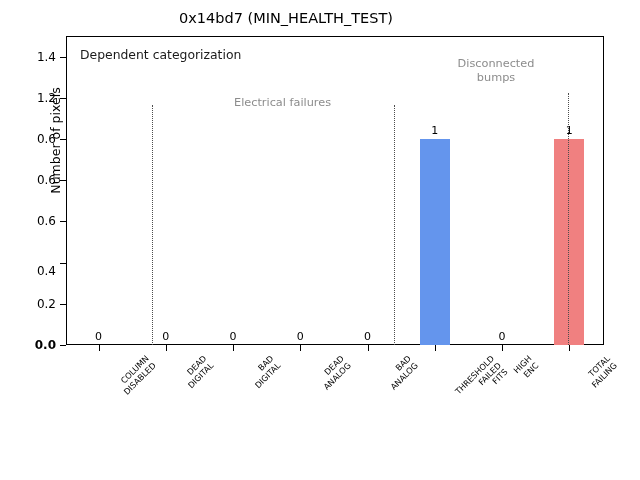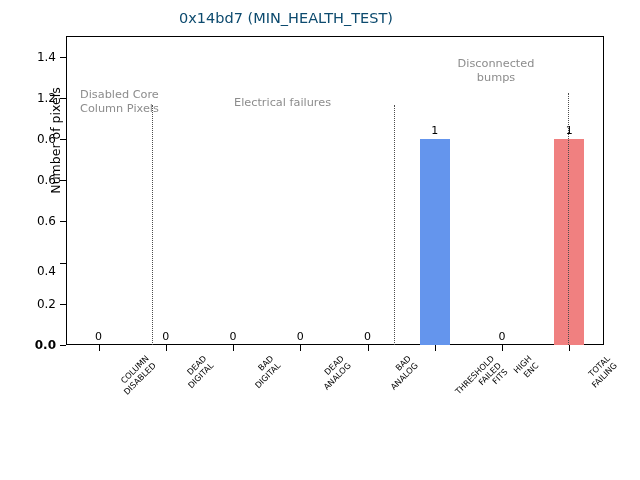--- a/index.html
+++ b/index.html
@@ -25,21 +25,21 @@
   }
 
   
   #chart-title {
     position: absolute;
     left: 0;
     top: 10px;
     width: 572px;
     text-align: center;
     font-size: 14.5px;
-    color: #0c4a6e;
+    color: #000000;
     letter-spacing: 0px;
   }
 
   
   #plot-area {
     position: absolute;
     left: 66px;
     top: 36px;
     width: 538px;
     height: 309px;
@@ -226,19 +226,18 @@
 
   <div class="xtl" style="left:103px;">COLUMN<br>DISABLED</div>
   <div class="xtl" style="left:170px;">DEAD<br>DIGITAL</div>
   <div class="xtl" style="left:237px;">BAD<br>DIGITAL</div>
   <div class="xtl" style="left:305px;">DEAD<br>ANALOG</div>
   <div class="xtl" style="left:372px;">BAD<br>ANALOG</div>
   <div class="xtl" style="left:439px;">THRESHOLD<br>FAILED<br>FITS</div>
   <div class="xtl" style="left:506px;">HIGH<br>ENC</div>
   <div class="xtl" style="left:574px;">TOTAL<br>FAILING</div>
 
-  <div class="ann-grey" style="left:80px; top:88px;">Disabled Core
-Column Pixels</div>
+  <div class="ann-dark" style="left:80px; top:47px;">Dependent categorization</div>
   <div class="ann-grey" style="left:234px; top:96px;">Electrical failures</div>
   <div class="ann-grey center" style="left:434px; top:57px; width:124px;">Disconnected
 bumps</div>
 
 </div>
 
 </body></html>

